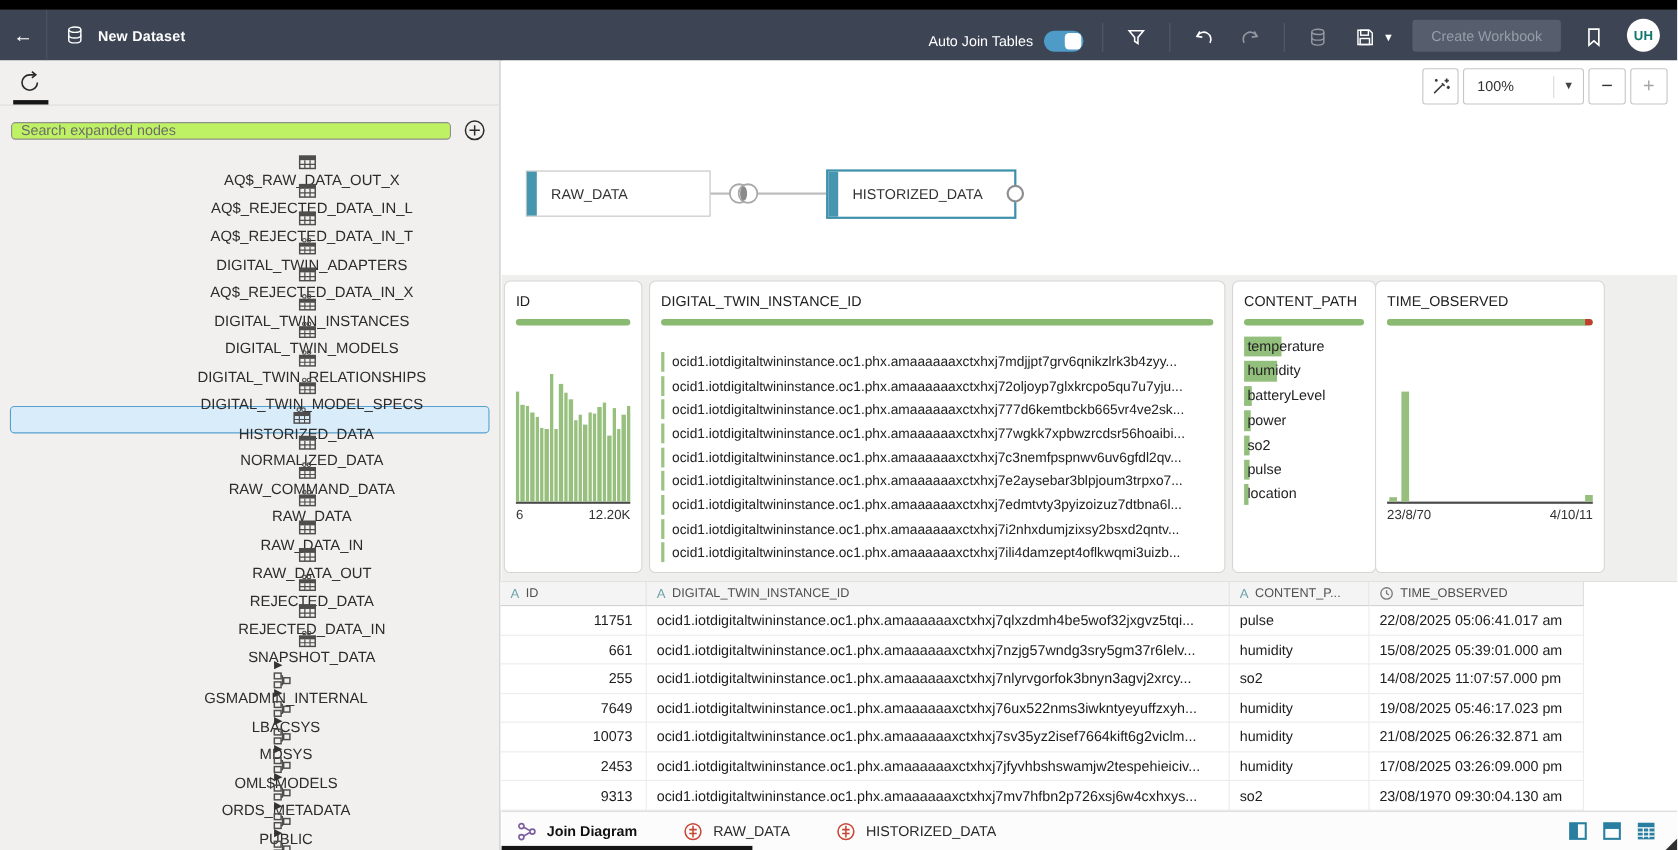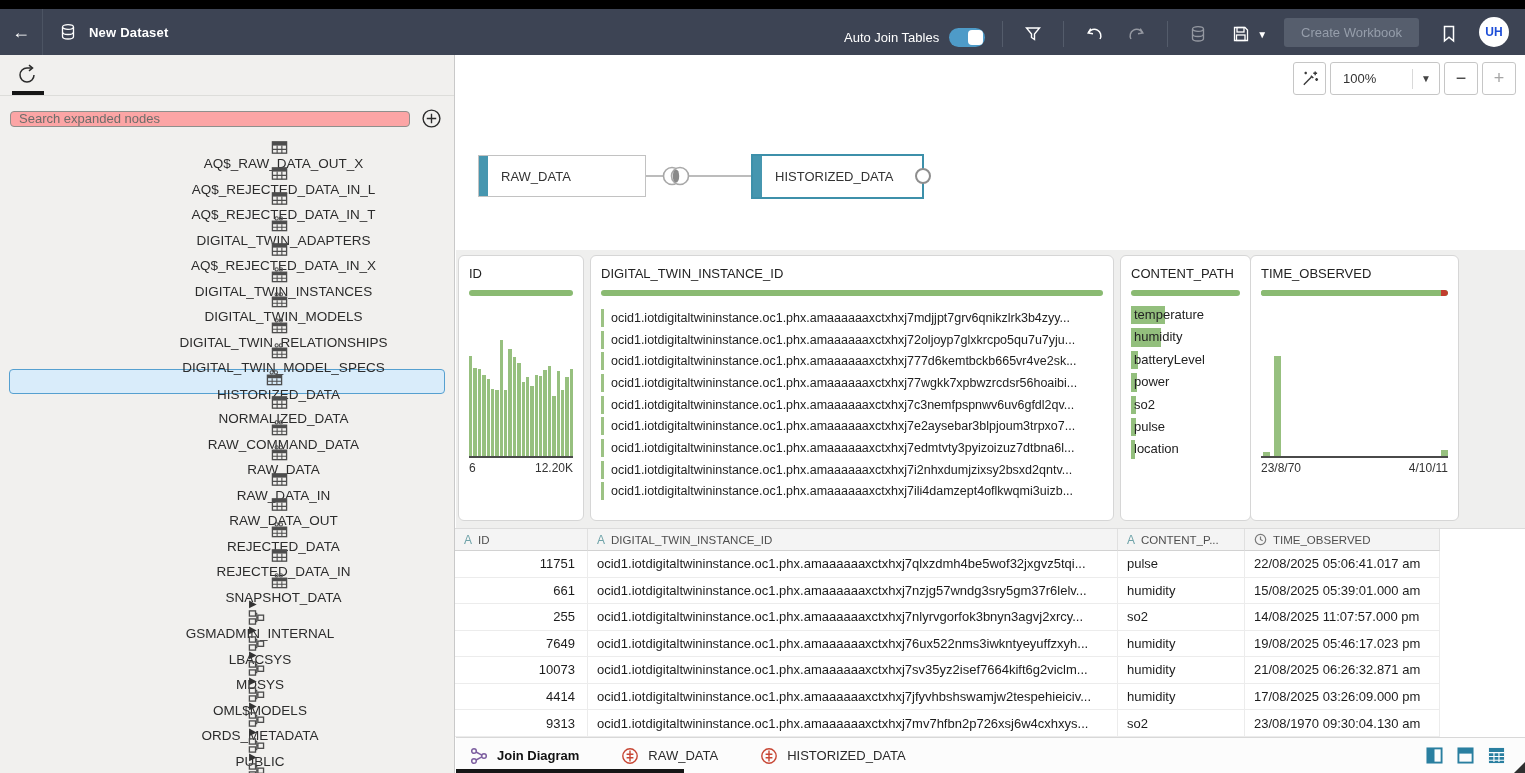--- a/index.html
+++ b/index.html
@@ -19,31 +19,31 @@
   .tb-autojoin { display:flex; align-items:center; gap:10px; font-size:13px; }
   .toggle { width:36px; height:19px; background:#4e9bc8; border-radius:10px; position:relative; cursor:pointer; }
   .toggle .knob { position:absolute; right:2px; top:2px; width:15px; height:15px; background:#fff; border-radius:4px; }
   .tb-div { width:1px; height:26px; background:#545c6b; }
   .tb-icon { display:flex; align-items:center; justify-content:center; width:26px; height:26px; cursor:pointer; }
   .tb-icon.dim { opacity:.45; cursor:default; }
   .save-group { display:flex; align-items:center; gap:3px; cursor:pointer; }
   .save-caret { font-size:10px; color:#fff; }
   .btn-create { background:#565e6d; color:#969eab; border:none; border-radius:3px;
                 font-size:13px; padding:7px 17px; font-family:inherit; white-space:nowrap; }
-  .avatar { width:30px; height:30px; border-radius:50%; background:#fff; color:#1d4ed8;
+  .avatar { width:30px; height:30px; border-radius:50%; background:#fff; color:#0f766e;
             display:flex; align-items:center; justify-content:center; font-size:12px; font-weight:bold; cursor:pointer; }
 
   
   .sidebar { position:absolute; left:0; top:55px; width:455px; height:718px; background:#f1f0ee;
              border-right:1px solid #c9c9c9; overflow:hidden; }
   .side-tabs { height:41px; border-bottom:1px solid #ddddda; position:relative; }
   .side-tab-ico { position:absolute; left:16px; top:9px; }
   .side-tab-underline { position:absolute; left:12px; bottom:0; width:32px; height:4px; background:#161616; }
   .search-row { display:flex; align-items:center; padding:12px 12px 8px 10px; }
-  .search-input { flex:1; height:16px; border:1px solid #8f8f8c; border-radius:4px; background:#fca5a5;
+  .search-input { flex:1; height:16px; border:1px solid #8f8f8c; border-radius:4px; background:#bef264;
                   font-size:13px; font-family:inherit; padding:0 8px; color:#333; }
   .search-input::placeholder { color:#6d6d6a; }
   .add-btn { margin-left:11px; width:21px; height:21px; display:flex; align-items:center; justify-content:center; cursor:pointer; }
   .tree { padding-top:2px; }
   .tree-row { display:flex; align-items:center; height:25.5px; font-size:13.5px; color:#2c2c2c;
               white-space:nowrap; cursor:pointer;flex-direction:column; }
   .tree-row.tbl { padding-left:113px; }
   .tree-row.sch { padding-left:66px; }
   .tree-row .t-icon { display:flex; margin-right:9px; flex:0 0 auto; }
   .tree-row .arrow { width:22px; font-size:10px; color:#333; flex:0 0 auto; }
@@ -84,21 +84,21 @@
   .card-content { left:664px; width:131px; }
   .card-time { left:794px; width:209px; }
   .q-title { font-size:13px; color:#222; white-space:nowrap; overflow:hidden; }
   .q-bar { margin-top:9px; height:6px; border-radius:3px; background:#8aba72; display:flex; overflow:hidden; }
   .q-bar .qg { background:#8aba72; height:100%; }
   .q-bar .qr { background:#c13d2e; height:100%; border-radius:0 3px 3px 0; }
   .hist { margin-top:44px; height:118px; display:flex; align-items:flex-end; gap:1px;
           border-bottom:2px solid #4a4a4a; }
   .hist .hbar { flex:1; background:#97c07f; }
   .axis-labels { display:flex; justify-content:space-between; font-size:12px; color:#333; margin-top:3px; }
-  .vals { margin-top:11px; }
+  .vals { margin-top:22px; }
   .val-row { display:flex; align-items:center; height:21.7px; overflow:hidden; }
   .val-row .tick { width:3px; height:18px; background:#9cc284; margin-right:7px; flex:0 0 auto; }
   .val-row .vtxt { font-size:12.5px; color:#222; white-space:nowrap; overflow:hidden; }
   .paths { margin-top:8px; }
   .path-row { position:relative; height:22.4px; }
   .path-row .pbar { position:absolute; left:0; top:2px; bottom:2px; background:#93bf7d; }
   .path-row .plabel { position:relative; font-size:13px; color:#222; line-height:22.4px; padding-left:3px; white-space:nowrap; }
   .tchart { margin-top:42px; height:120px; position:relative; border-bottom:2px solid #4a4a4a; }
   .tchart .tbar { position:absolute; bottom:0; width:7px; background:#97c07f; }
 
@@ -714,21 +714,21 @@
             <div class="cfill"></div>
           </div>
           <div class="trow">
             <div class="td num c0">10073</div>
             <div class="td txt c1">ocid1.iotdigitaltwininstance.oc1.phx.amaaaaaaxctxhxj7sv35yz2isef7664kift6g2viclm...</div>
             <div class="td txt c2">humidity</div>
             <div class="td txt c3">21/08/2025 06:26:32.871 am</div>
             <div class="cfill"></div>
           </div>
           <div class="trow">
-            <div class="td num c0">4414</div>
+            <div class="td num c0">2453</div>
             <div class="td txt c1">ocid1.iotdigitaltwininstance.oc1.phx.amaaaaaaxctxhxj7jfyvhbshswamjw2tespehieiciv...</div>
             <div class="td txt c2">humidity</div>
             <div class="td txt c3">17/08/2025 03:26:09.000 pm</div>
             <div class="cfill"></div>
           </div>
           <div class="trow">
             <div class="td num c0">9313</div>
             <div class="td txt c1">ocid1.iotdigitaltwininstance.oc1.phx.amaaaaaaxctxhxj7mv7hfbn2p726xsj6w4cxhxys...</div>
             <div class="td txt c2">so2</div>
             <div class="td txt c3">23/08/1970 09:30:04.130 am</div>

